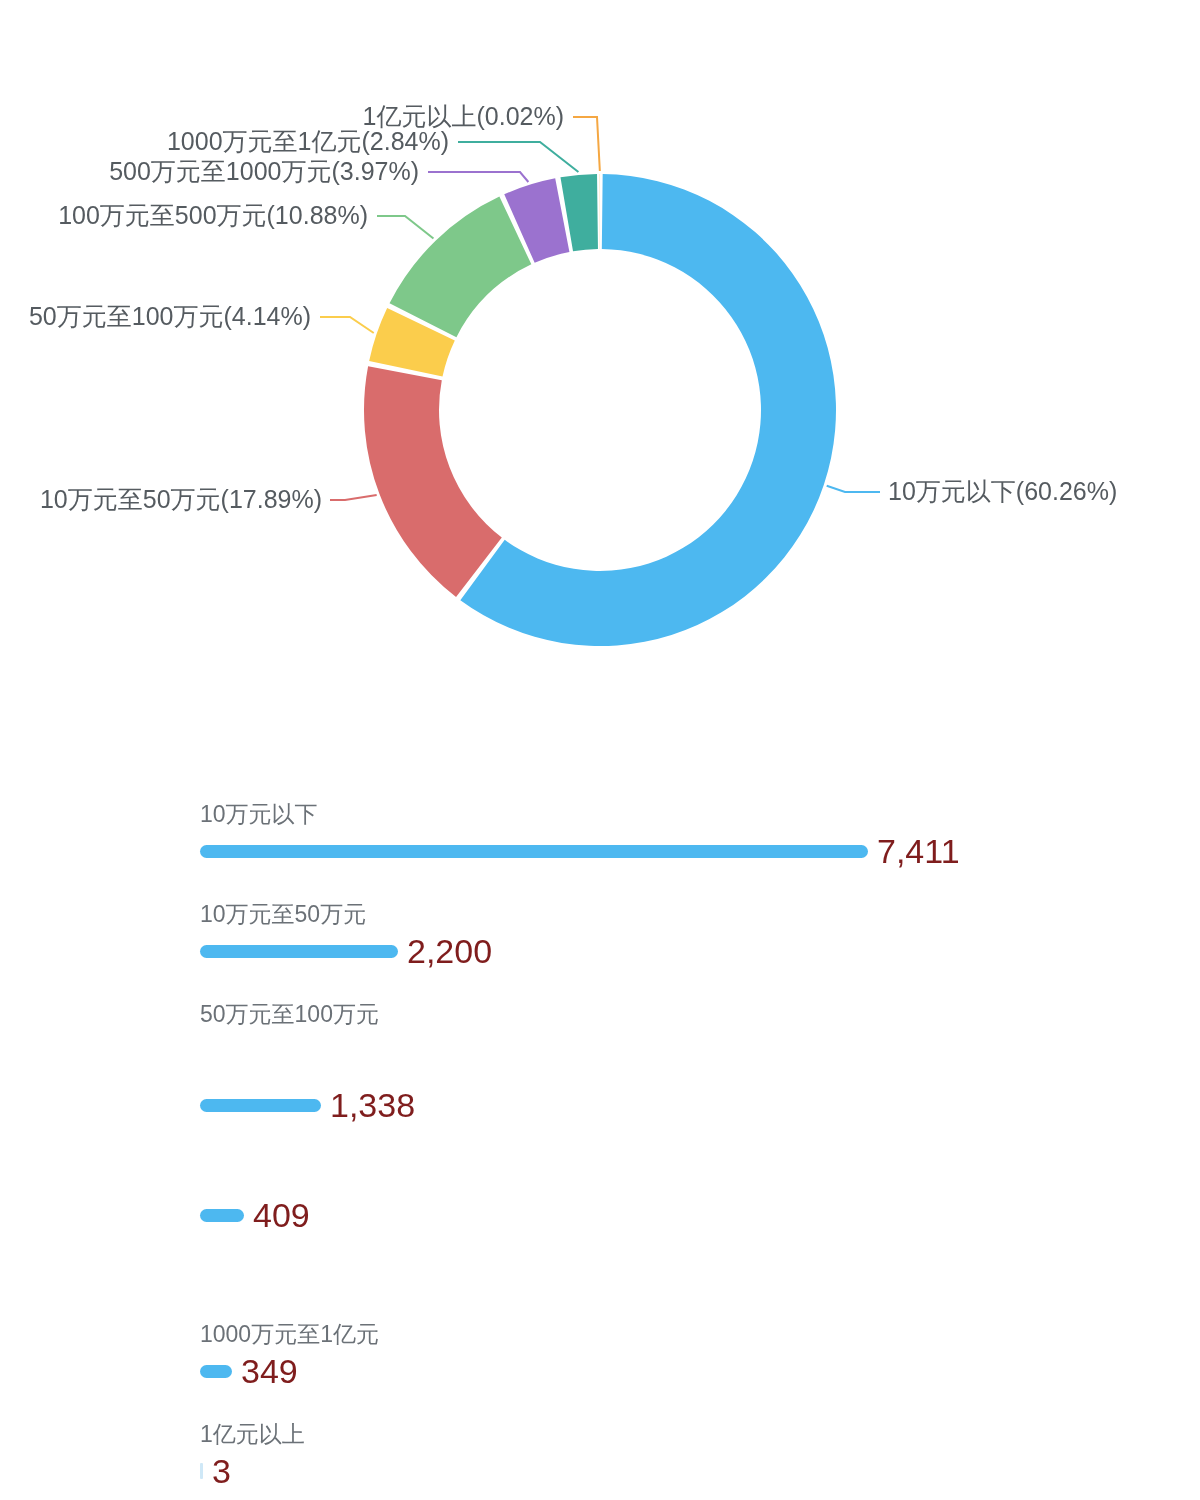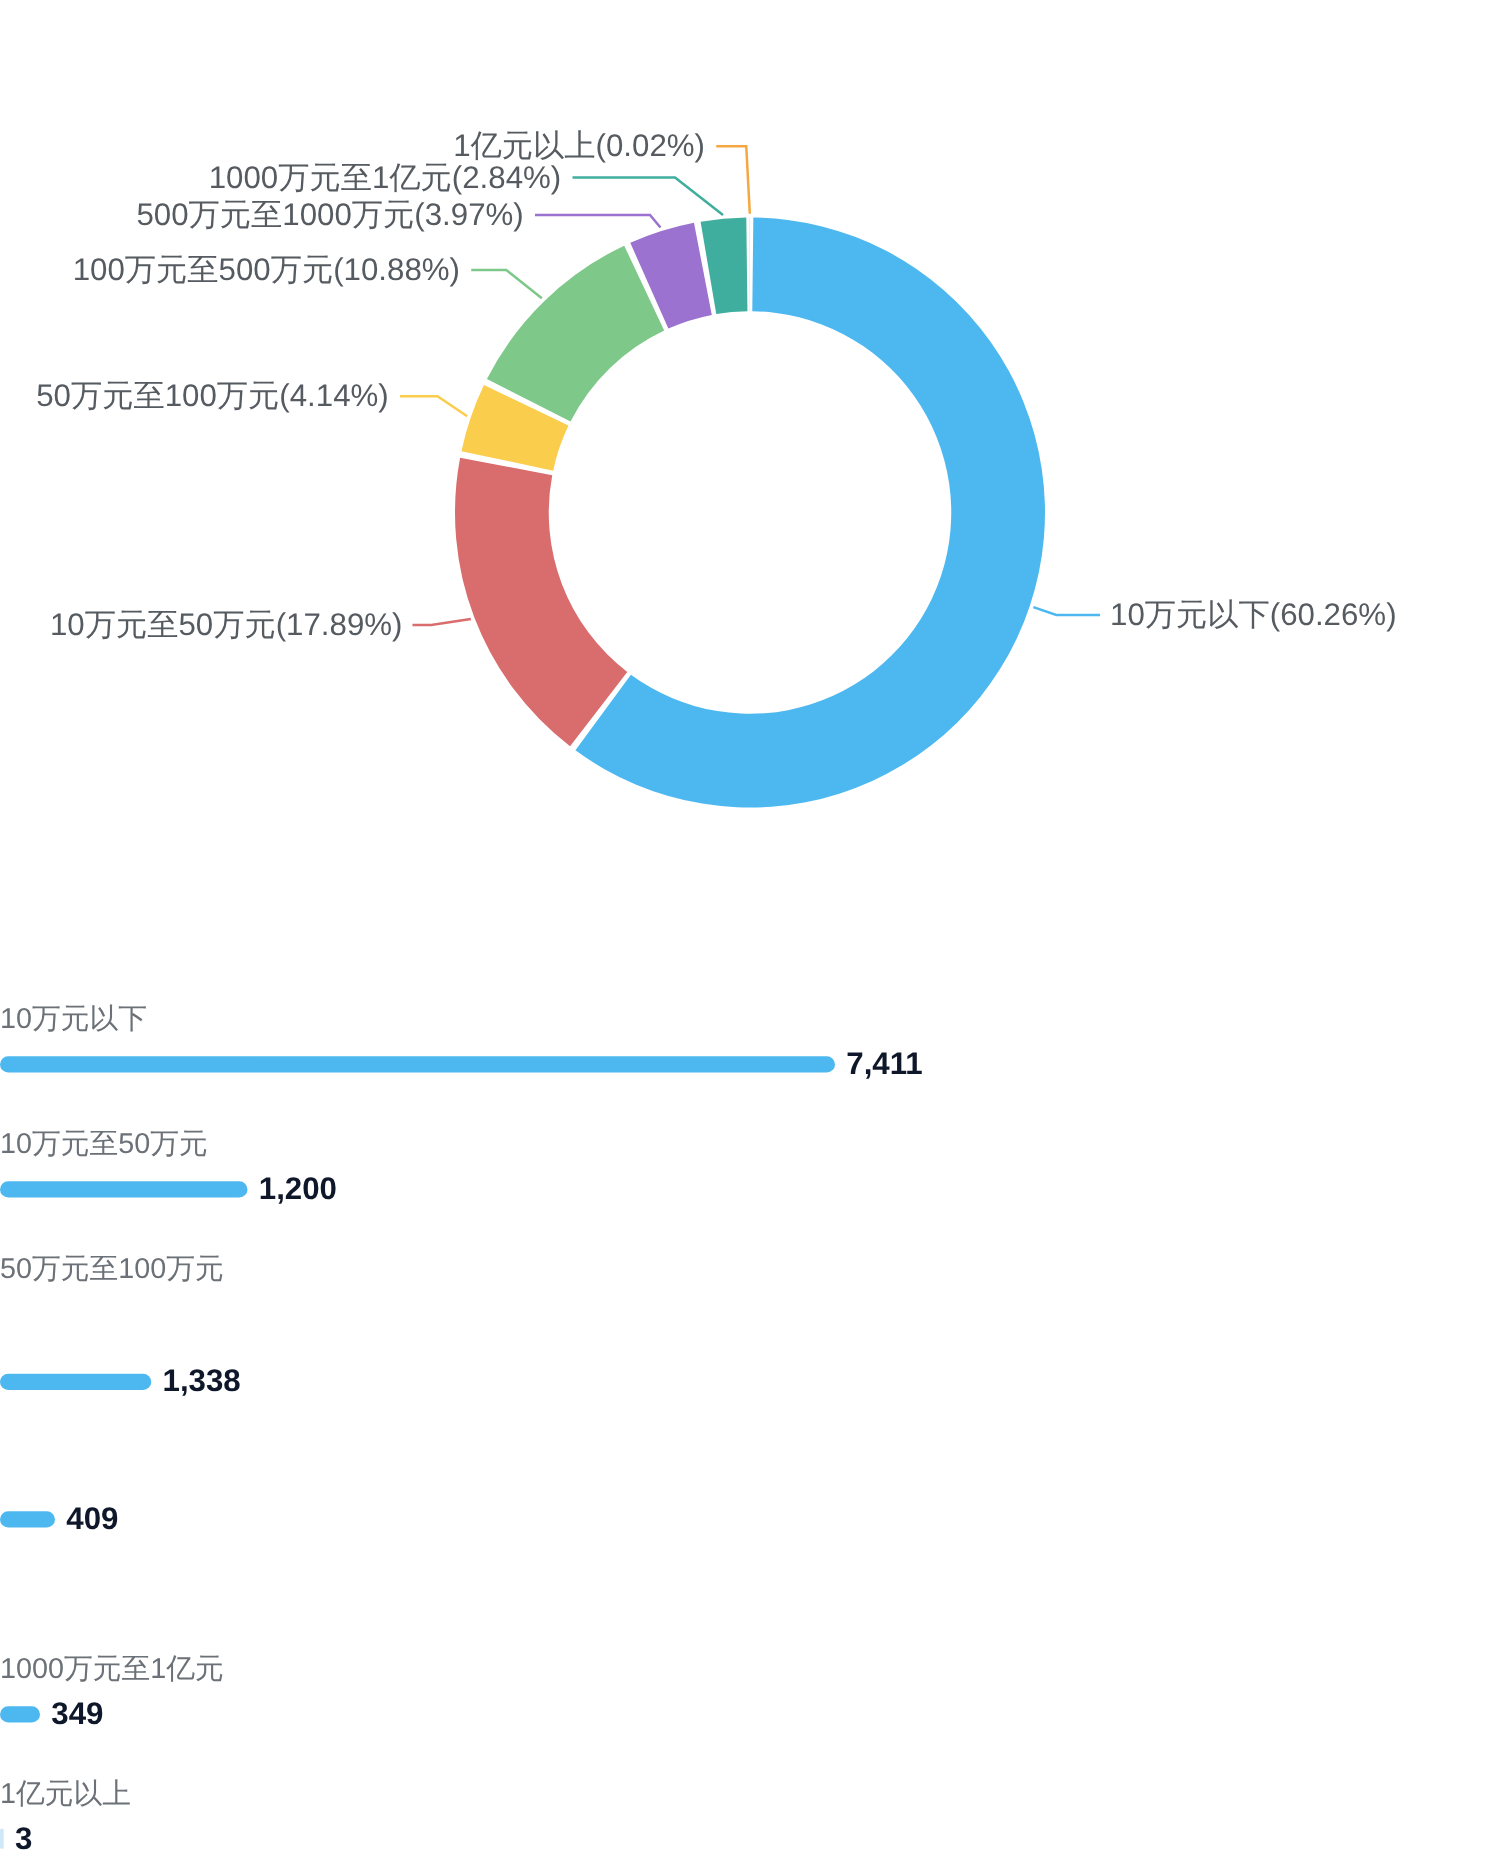--- a/index.html
+++ b/index.html
@@ -29,20 +29,21 @@
   
   .bar-list {
     position: absolute;
     left: 0; top: 780px;
     width: 1200px;
     box-sizing: border-box;
   }
   .bar-row {
     position: relative;
     height: 100px;
+    padding-left: 200px;
     box-sizing: border-box;
   }
   .bar-row-label {
     font-size: 23px;
     color: #6b7177;
     line-height: 1;
     padding-top: 23px;
     letter-spacing: 0px;
     white-space: nowrap;
   }
@@ -53,26 +54,25 @@
     display: flex;
     align-items: center;
   }
   .bar-fill {
     height: 13px;
     background: #4db8f0;
     border-radius: 7px;
     min-width: 2px;
   }
   .bar-value {
-    font-size: 25px;
-    color: #0f172a;
+    font-size: 34px;
+    color: #7f1d1d;
     margin-left: 9px;
     line-height: 1;
     white-space: nowrap;
-    font-weight: bold;
   }
   .bar-fill.tiny { border-radius: 1px; background: #cfe8f7; width: 3px; height: 16px;}
 </style>
 </head>
 <body>
 
 <div id="chart-root">
 
   <svg class="donut-svg" viewBox="0 0 1200 740">
     <g id="donut-slices">
@@ -110,21 +110,21 @@
       <div class="bar-track">
         <div class="bar-fill" style="width: 668px;"></div>
         <div class="bar-value">7,411</div>
       </div>
     </div>
 
     <div class="bar-row">
       <div class="bar-row-label">10万元至50万元</div>
       <div class="bar-track">
         <div class="bar-fill" style="width: 198px;"></div>
-        <div class="bar-value">1,200</div>
+        <div class="bar-value">2,200</div>
       </div>
     </div>
 
     <div class="bar-row">
       <div class="bar-row-label">50万元至100万元</div>
     </div>
 
     <div class="bar-row">
       <div class="bar-track">
         <div class="bar-fill" style="width: 121px;"></div>

